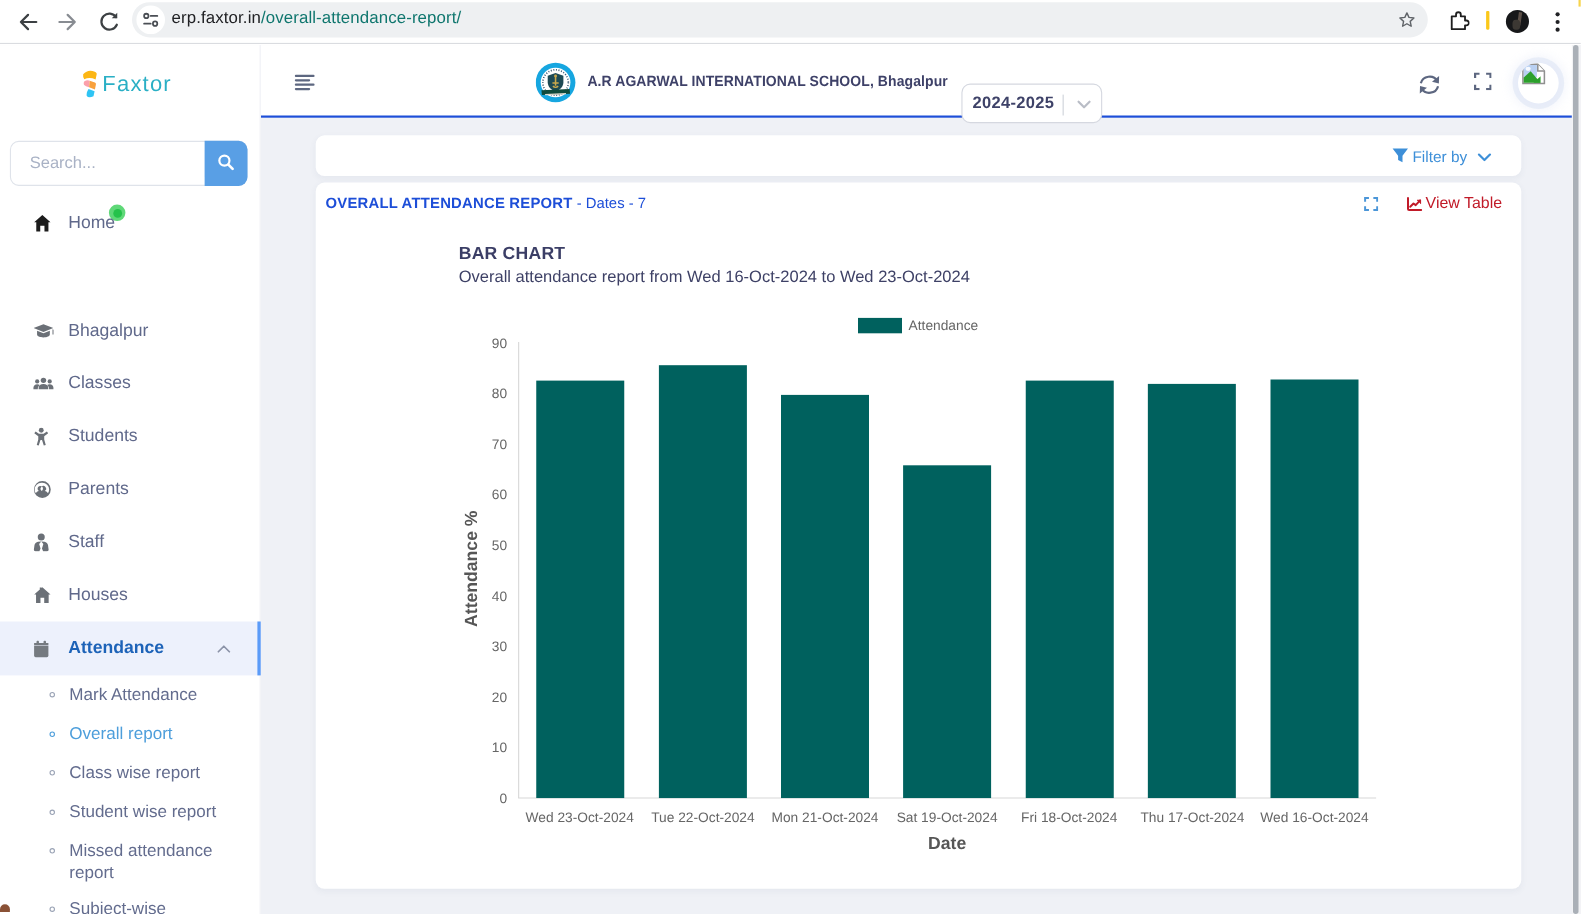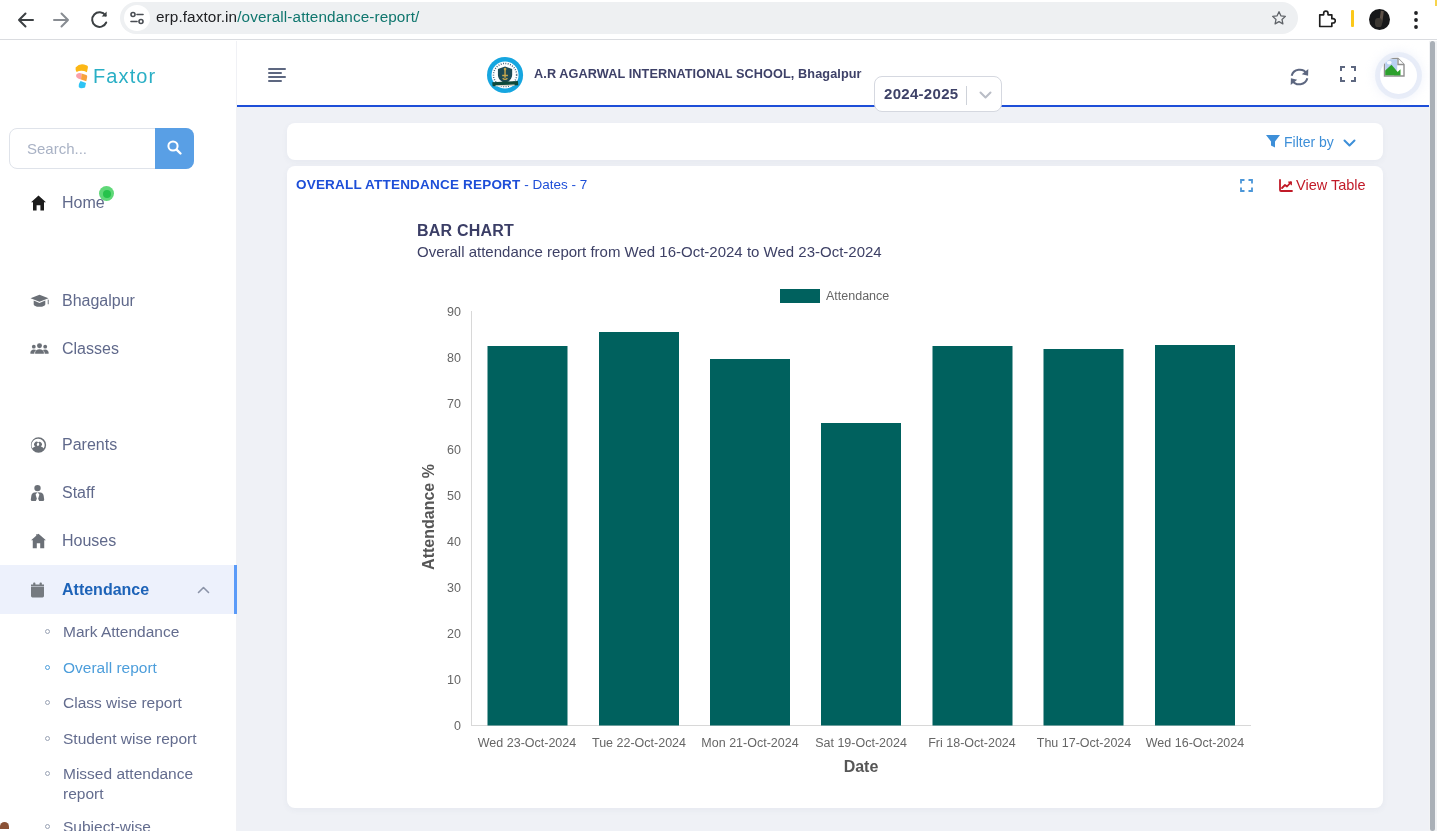--- a/index.html
+++ b/index.html
@@ -14,21 +14,21 @@
 
   
   #app { position:absolute; top:41px; left:0; width:1437px; height:790px; background:#eff1f6; }
   #sidebar { position:absolute; left:0; top:0; width:237px; height:790px; background:#ffffff; z-index:5; border-right:1px solid #f0f1f5; }
   #header { position:absolute; left:237px; top:0; width:1192px; height:66px; background:#ffffff; border-bottom:2px solid #1d4ed8; }
   #scrollbar { position:absolute; right:0; top:0; width:8px; height:790px; background:#f2f3f5; }
   #scrollthumb { position:absolute; right:2px; top:0px; width:5px; height:790px; background:#aab0b7; border-radius:3px; }
 
   
   .logo { position:absolute; }
-  .searchwrap { position:absolute; left:9px; top:87px; width:185px; height:41px; border:1px solid #dfe3ea; border-radius:8px; background:#fff; }
+  .searchwrap { position:absolute; left:9px; top:87px; width:216px; height:41px; border:1px solid #dfe3ea; border-radius:8px; background:#fff; }
   .searchwrap .ph { position:absolute; left:17px; top:11px; font-size:15px; color:#a9b2c5; }
   .searchbtn { position:absolute; right:-1px; top:-1px; width:39px; height:41px; background:#599fe5; border-radius:0 8px 8px 0; }
   .navitem { position:absolute; left:0; width:237px; height:48px; }
   .navitem .ic { position:absolute; left:30px; top:50%; transform:translateY(-50%); width:17px; height:17px; }
   .navitem .lbl { position:absolute; left:62px; top:50%; transform:translateY(-50%); font-size:16px; color:#60698b; }
   .active-row { background:#edf1fc; }
   .active-row .lbl { color:#1d63b8; font-weight:bold; }
   .active-bar { position:absolute; right:0; top:0; width:3px; height:49px; background:#5b9bf8; }
   .subitem { position:absolute; left:0; width:237px; }
   .subitem .bullet { position:absolute; left:45px; top:4px; width:5px; height:5px; border:1.5px solid #9aa3b5; border-radius:50%; }
@@ -197,20 +197,27 @@
   <div class="navitem" style="top:284px;">
     <svg class="ic" viewBox="0 0 20 16" style="width:19px">
         <circle cx="10" cy="4.6" r="2.6" fill="#6b7077"></circle>
         <circle cx="4" cy="5.6" r="2" fill="#6b7077"></circle>
         <circle cx="16" cy="5.6" r="2" fill="#6b7077"></circle>
         <path d="M10 8.2 c2.7 0 4.6 1.5 4.6 3.4 v1.4 H5.4 v-1.4 c0-1.9 1.9-3.4 4.6-3.4 Z" fill="#6b7077"></path>
         <path d="M4 8.4 c1 0 1.9 0.3 2.6 0.7 c-1.3 0.9-2 2.1-2 3.5 v0.4 H0.4 v-1.2 c0-1.9 1.6-3.4 3.6-3.4 Z M16 8.4 c2 0 3.6 1.5 3.6 3.4 v1.2 H15.4 v-0.4 c0-1.4-0.7-2.6-2-3.5 c0.7-0.4 1.6-0.7 2.6-0.7 Z" fill="#6b7077"></path>
       </svg>
     <div class="lbl">Classes</div>
   </div>
+  <div class="navitem" style="top:332px;">
+    <svg class="ic" viewBox="0 0 14 17" style="width:15px">
+        <circle cx="7" cy="2.6" r="2.2" fill="#6b7077"></circle>
+        <path d="M0.7 5.4 l1.2-1.6 l3 2 h4.2 l3-2 l1.2 1.6 l-3.6 2.6 v3 l1.4 5 l-1.8 0.6 l-1.6-5 h-1.4 l-1.6 5 l-1.8-0.6 l1.4-5 v-3 Z" fill="#6b7077"></path>
+      </svg>
+    <div class="lbl">Students</div>
+  </div>
   <div class="navitem" style="top:380px;">
     <svg class="ic" viewBox="0 0 16 16">
         <path d="M8 0.8 a7.2 7.2 0 1 0 0 14.4 a7.2 7.2 0 0 0 0-14.4 Z M8 2.2 a5.8 5.8 0 0 1 5.8 5.8 a5.8 5.8 0 0 1-1 3.2 c-0.5-1-1.5-1.7-2.7-1.9 a2.3 2.3 0 1 0-2.6-0.1 v0 a2.3 2.3 0 1 0-2.4 0.1 c-1.2 0.2-2.2 0.9-2.7 1.9 a5.8 5.8 0 0 1-1-3.2 a5.8 5.8 0 0 1 5.8-5.8 Z" fill="#6b7077" fill-rule="evenodd"></path>
       </svg>
     <div class="lbl">Parents</div>
   </div>
   <div class="navitem" style="top:428px;">
     <svg class="ic" viewBox="0 0 14 16" style="width:15px">
         <circle cx="7" cy="3.4" r="3" fill="#6b7077"></circle>
         <path d="M7 7.4 l-1.8 2 l1.2 4 l-1 2.2 H2 c-0.8 0-1.4-0.6-1.3-1.4 l0.5-3.6 c0.2-1.6 1.5-2.8 3-3 Z M7 7.4 l1.8 2 l-1.2 4 l1 2.2 H12 c0.8 0 1.4-0.6 1.3-1.4 l-0.5-3.6 c-0.2-1.6-1.5-2.8-3-3 Z" fill="#6b7077"></path>

